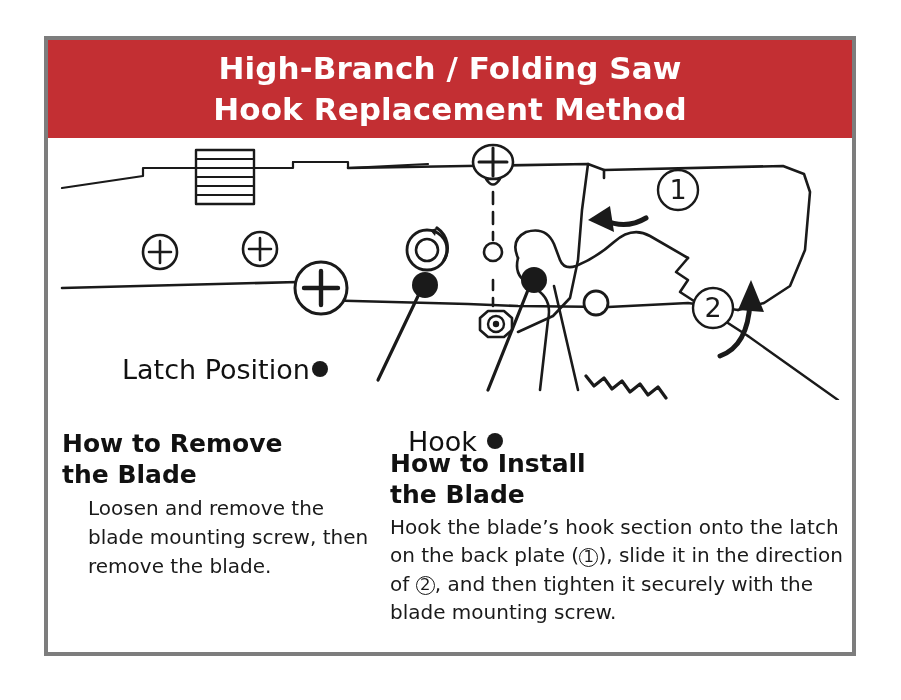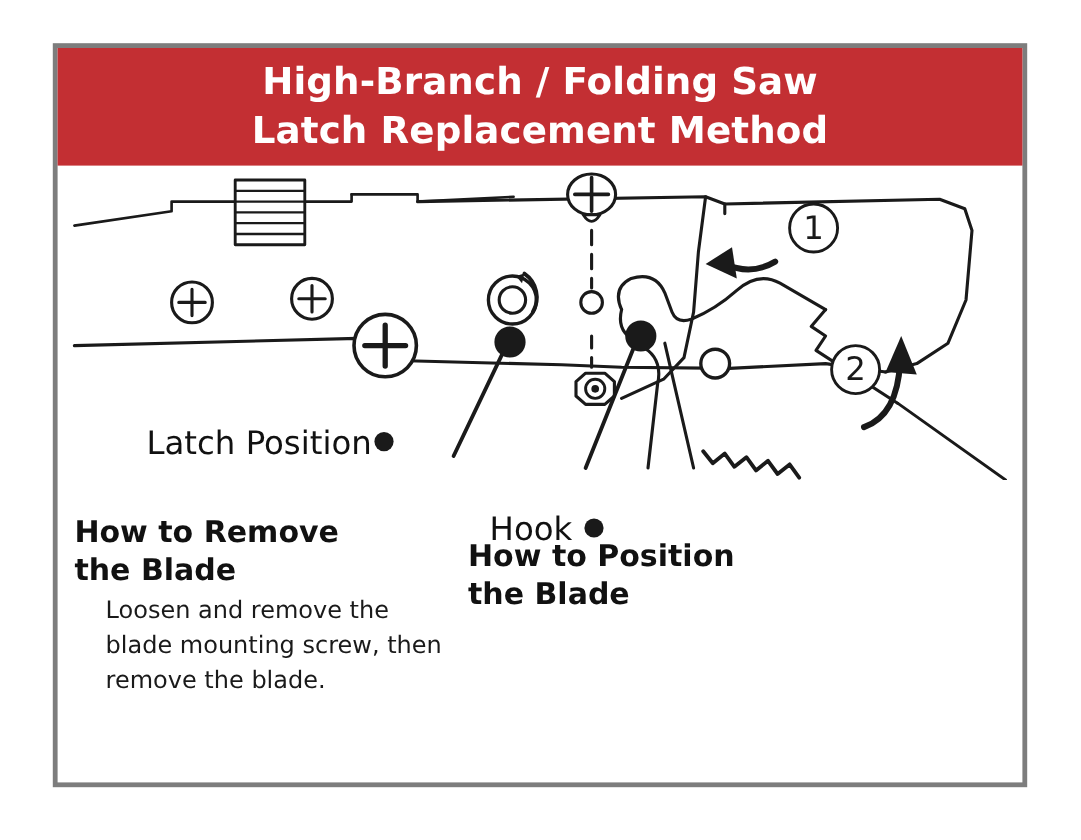--- a/index.html
+++ b/index.html
@@ -125,21 +125,21 @@
 </style>
 </head>
 <body>
 
 <div id="page">
 
   <div id="frame"></div>
 
   <div id="banner">
     <div class="banner-line">High-Branch / Folding Saw</div>
-    <div class="banner-line">Latch Replacement Method</div>
+    <div class="banner-line">Hook Replacement Method</div>
   </div>
 
   <svg id="diagram" viewBox="0 0 804 260">
     <g fill="none" stroke="#1a1a1a" stroke-width="2.6" stroke-linecap="round" stroke-linejoin="round">
 
       <g>
 
         <path d="M14 48 L95 36 L95 28 L245 28 L245 22" stroke-width="2.2"></path>
         <path d="M245 22 L300 22 L300 28 L380 24" stroke-width="2.2"></path>
 
@@ -248,18 +248,19 @@
   <div id="remove-block">
     <div class="section-heading">
       <div>How to Remove</div>
       <div>the Blade</div>
     </div>
     <p class="section-body">Loosen and remove the blade mounting screw, then remove the blade.</p>
   </div>
 
   <div id="install-block">
     <div class="section-heading">
-      <div>How to Position</div>
+      <div>How to Install</div>
       <div>the Blade</div>
     </div>
+    <p class="section-body"><span>Hook the blade’s hook section onto the latch on the back plate (</span><span class="circ">1</span><span>), slide it in the direction of </span><span class="circ">2</span><span>, and then tighten it securely with the blade mounting screw.</span></p>
   </div>
 
 </div>
 
 </body></html>

